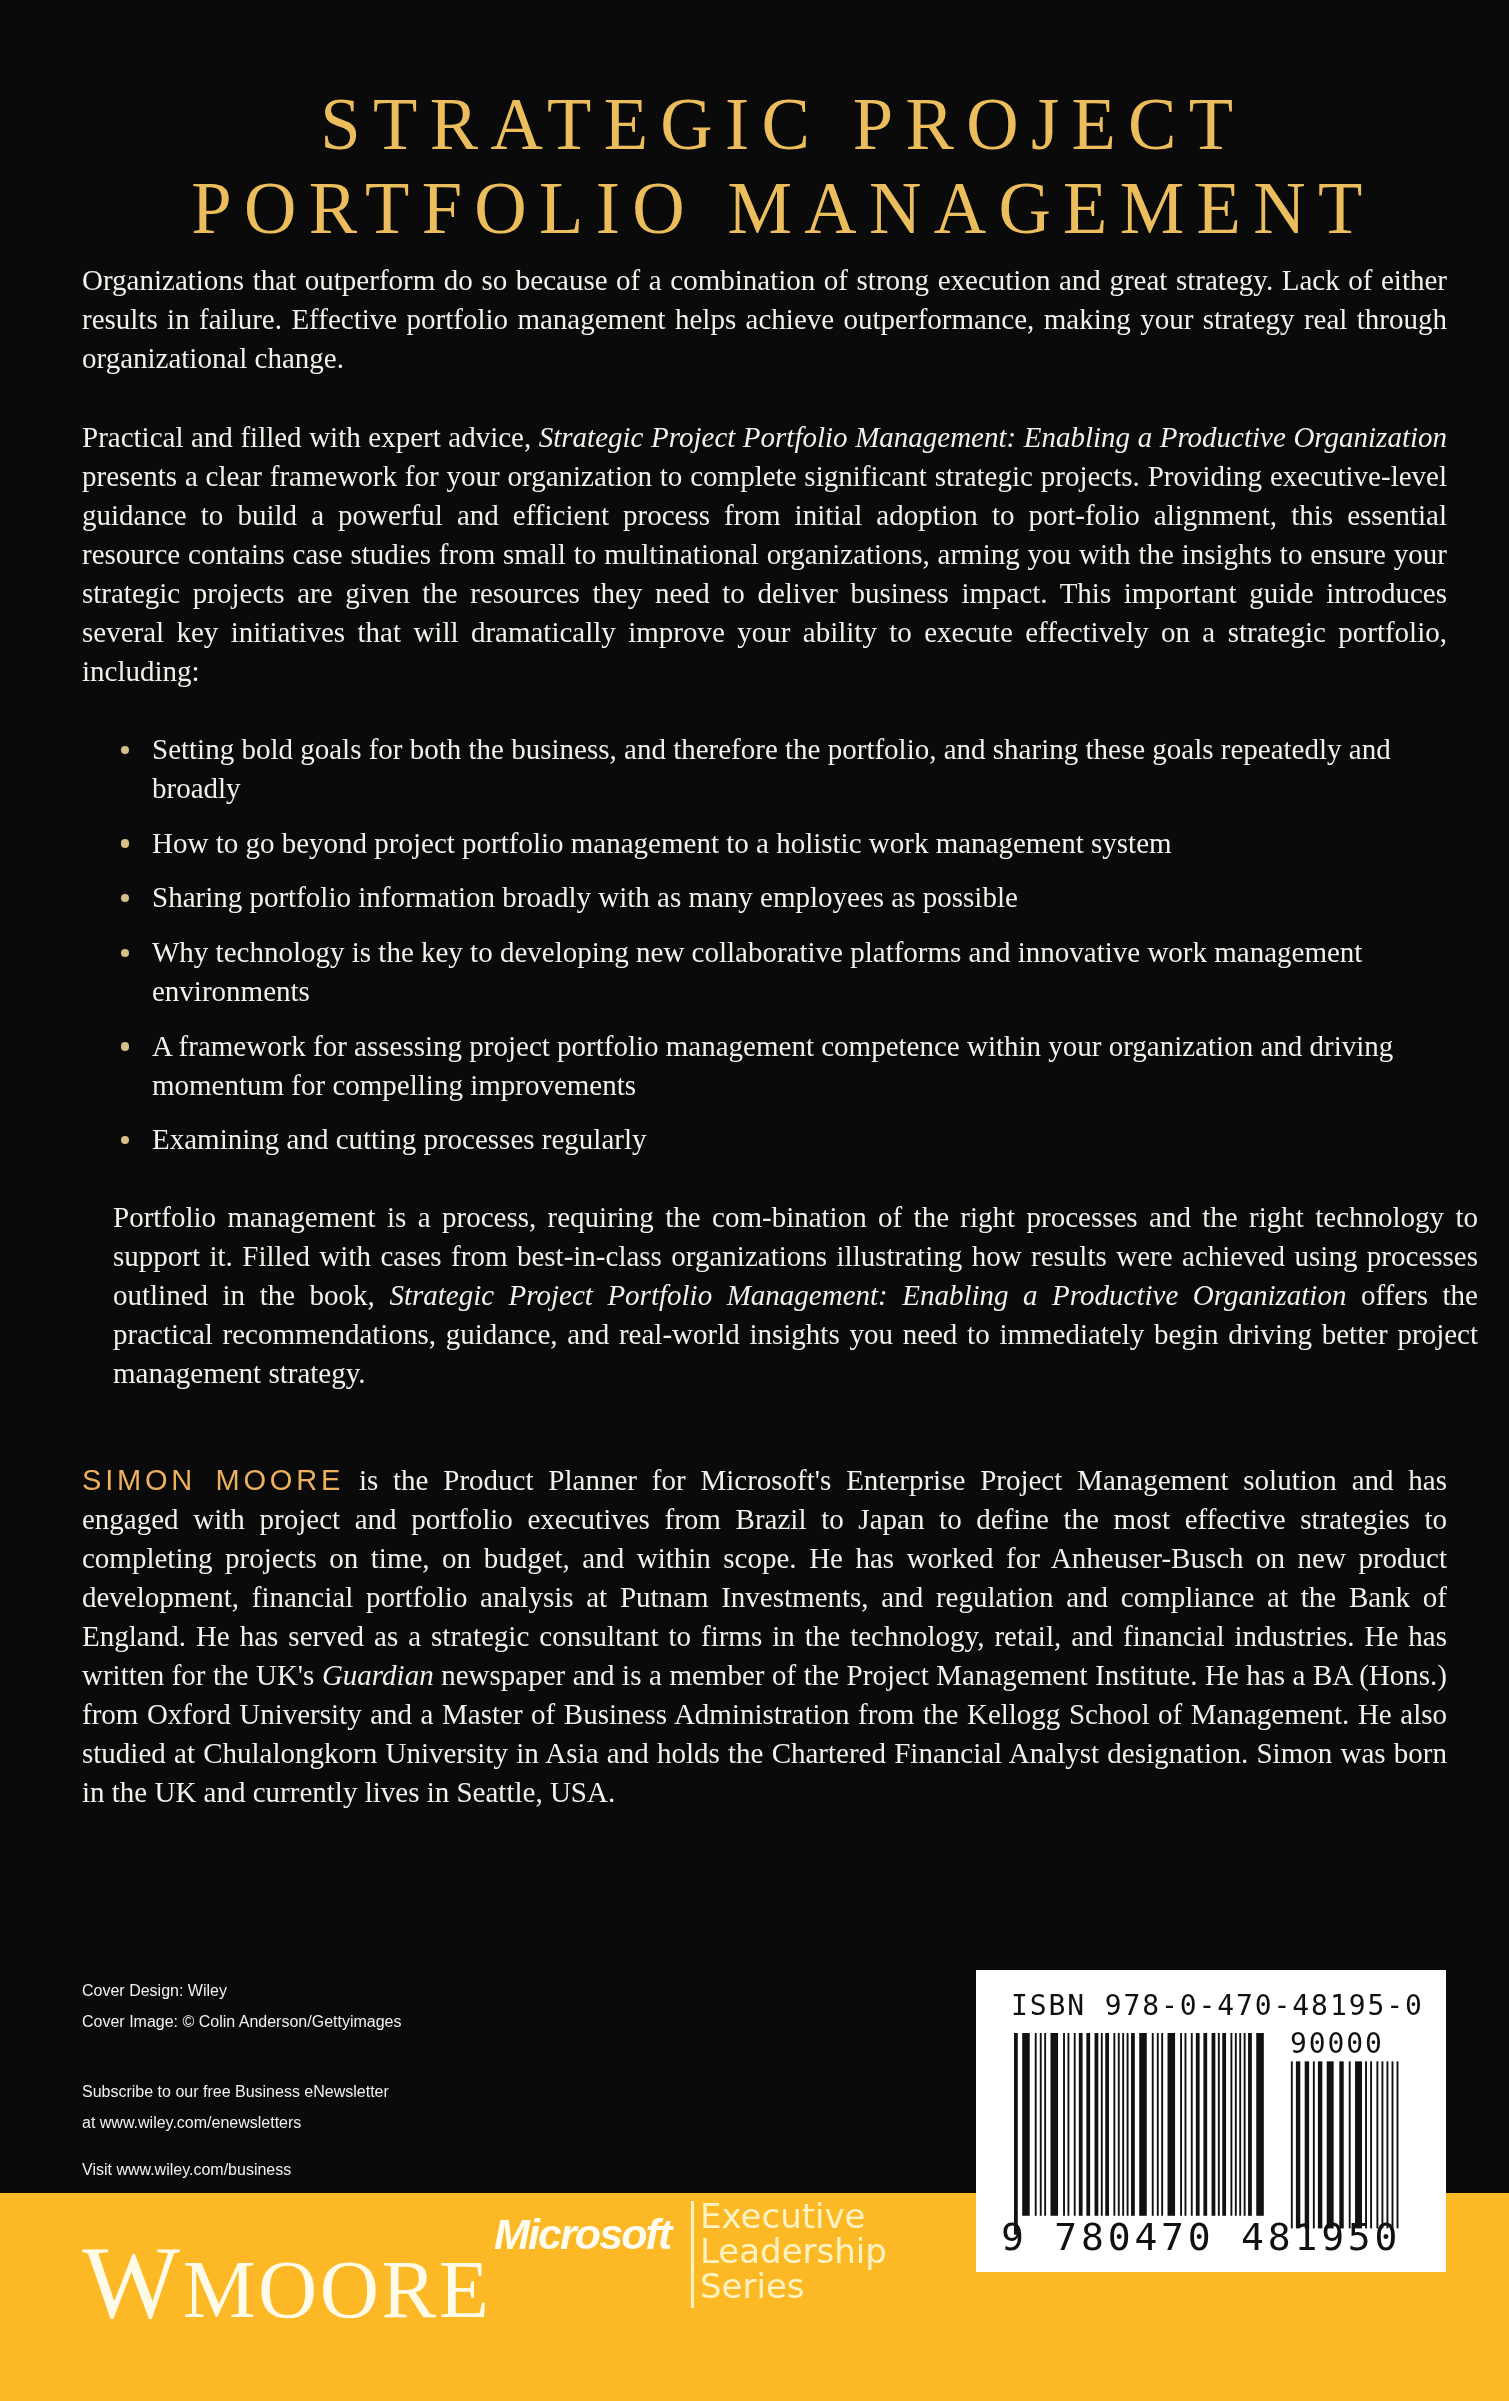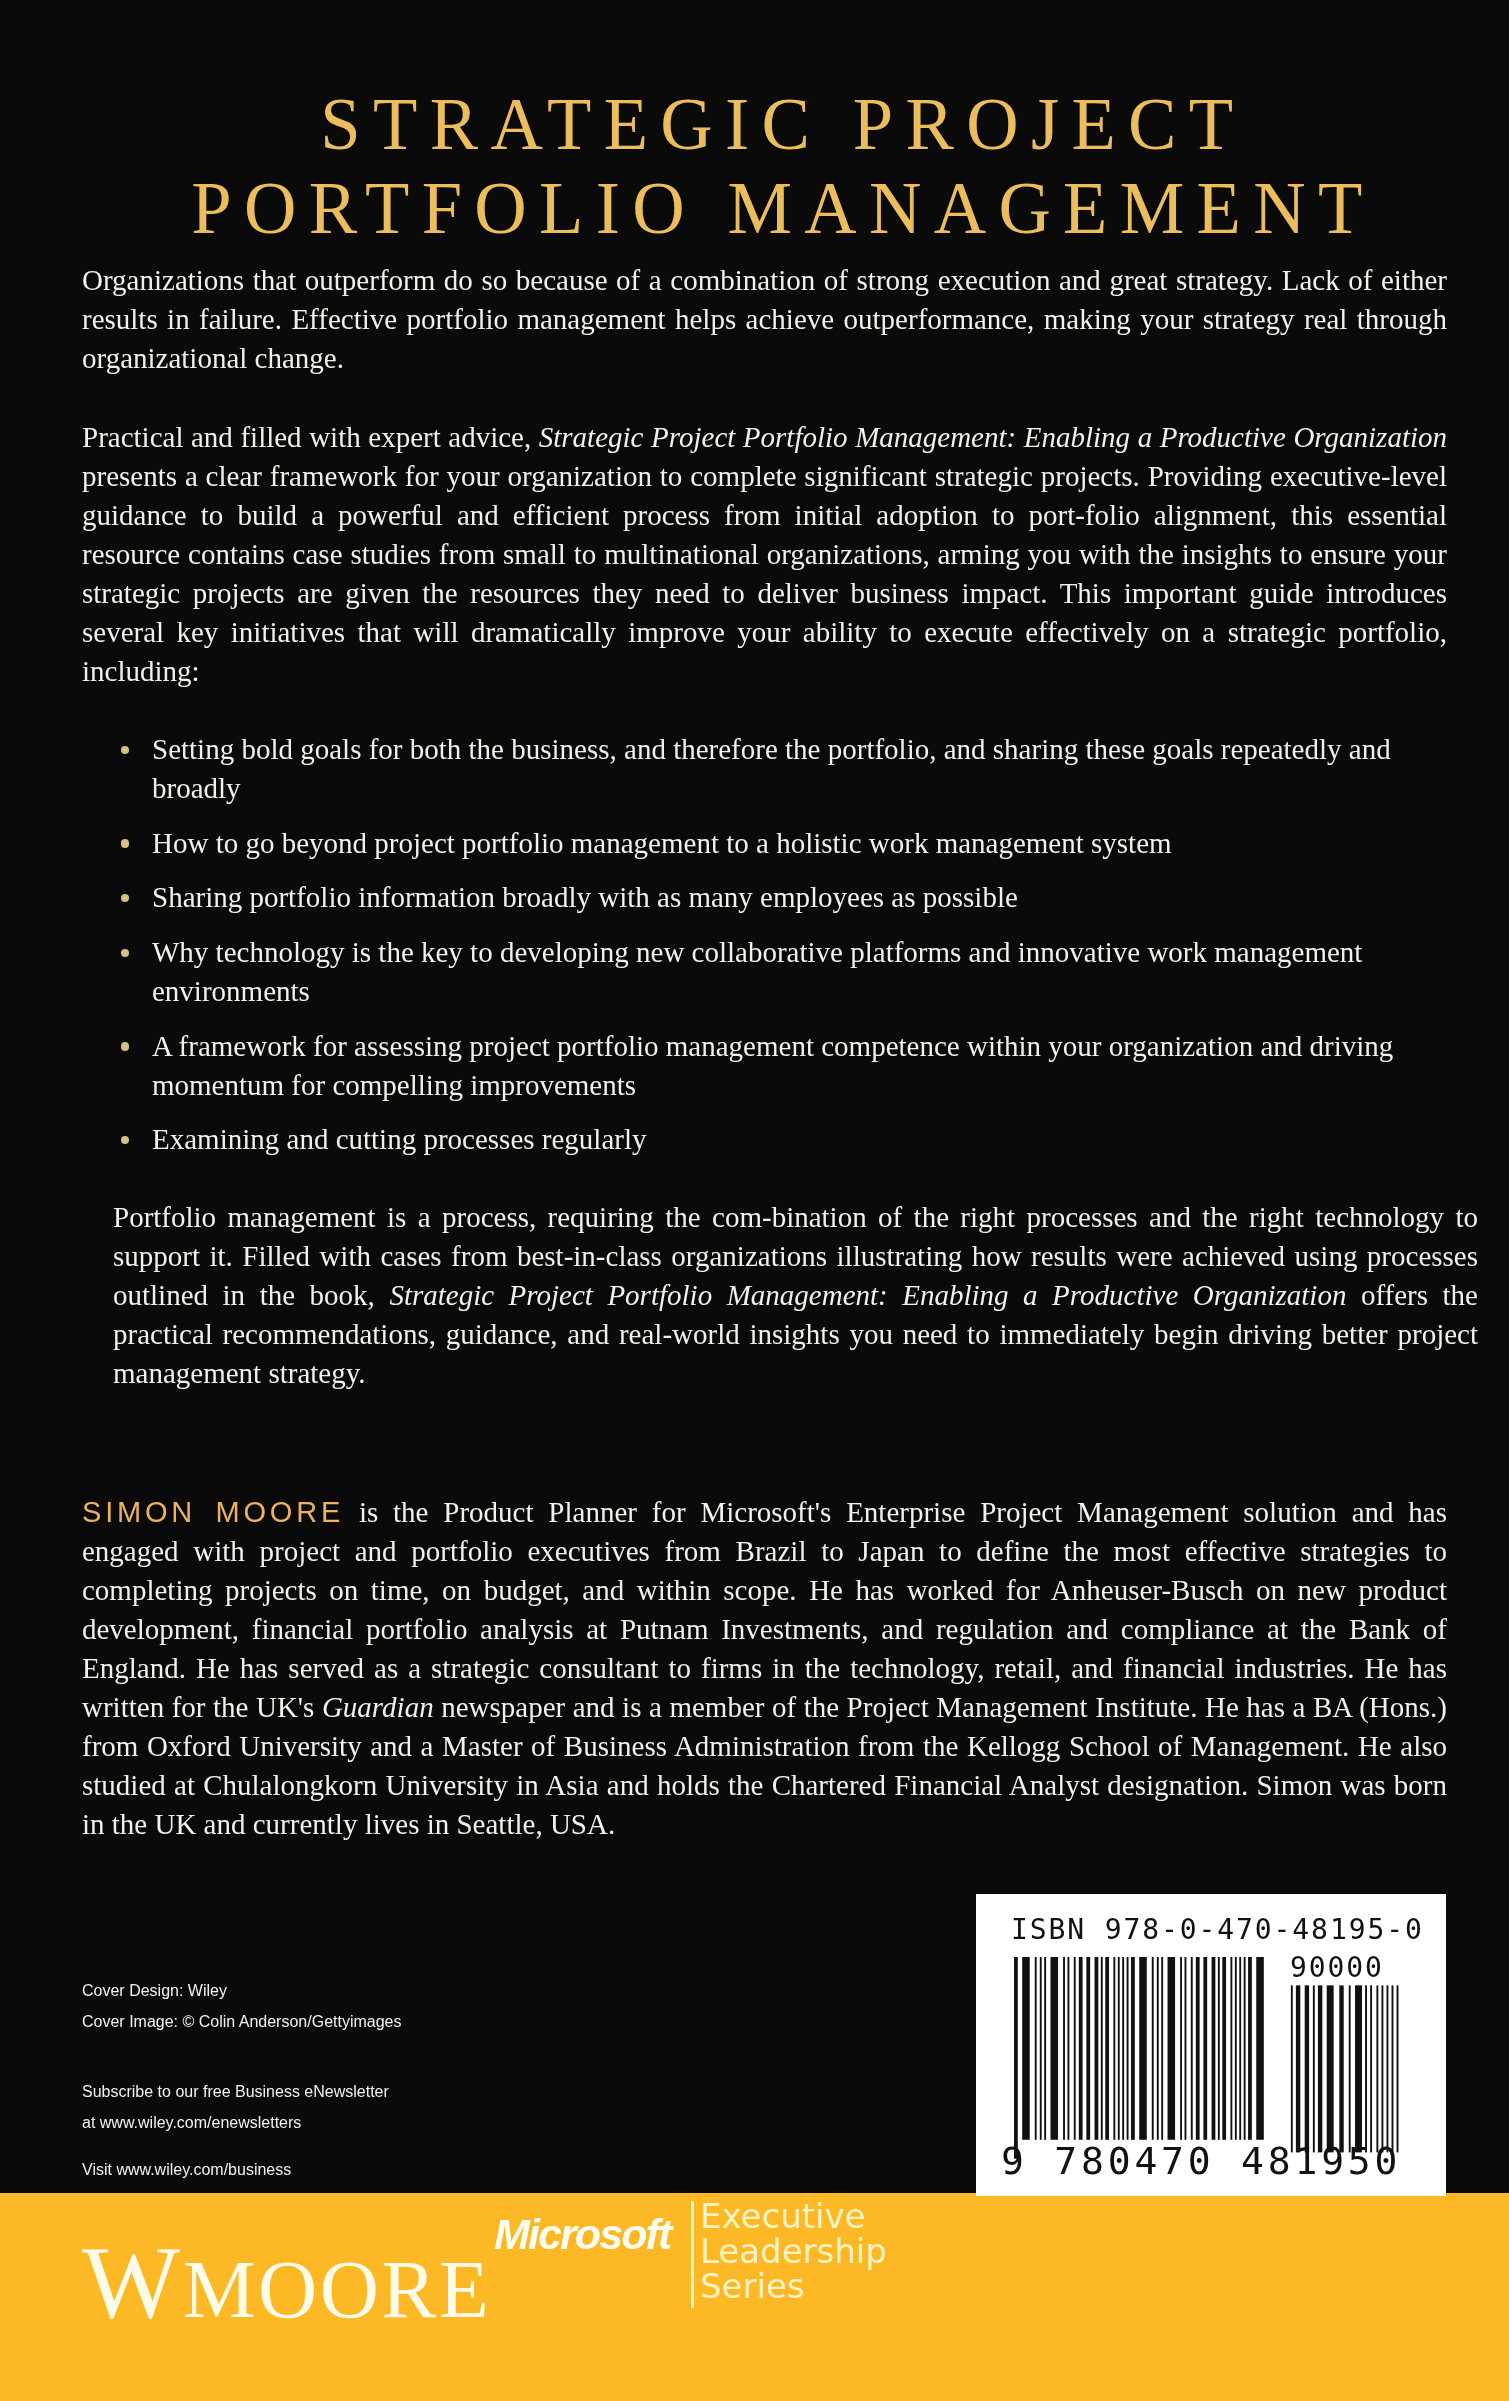--- a/index.html
+++ b/index.html
@@ -26,21 +26,21 @@
   .p1 { top: 261px; }
   .p2 { top: 418px; }
   .bullets { top: 726px; }
   .bullets ul { list-style: none; margin: 4px; padding: 0; }
   .bullets li { position: relative; padding-left: 66px; margin-bottom: 15.7px; text-align: left; }
   .bullets li .dot {
     position: absolute; left: 35px; top: 15.7px; width: 8.2px; height: 8.2px;
     border-radius: 50%; background: #d9bf85;
   }
   .p3 { top: 1198px; margin-left: 31px; }
-  .bio { top: 1461px; margin-top: 32px; }
+  .bio { top: 1461px; }
   .author-name {
     font-family: "Liberation Sans", sans-serif; color: #eeb25e;
     font-size: 29px; letter-spacing: 3.8px; text-transform: uppercase;
   }
   i { font-style: italic; }
   .credits {
     position: absolute; left: 82px; top: 1975px;
     font-family: "Liberation Sans", sans-serif; font-size: 16px; line-height: 31px; color: #f2f2f2;
   }
   .credits div { white-space: nowrap; }
@@ -62,21 +62,21 @@
     color: #fffdf2; font-size: 43px; letter-spacing: -1.9px; line-height: 1;
   }
   .series-divider {
     position: absolute; left: 691px; top: 2201px; width: 2.5px; height: 107px; background: #fff3c4;
   }
   .series {
     position: absolute; left: 700px; top: 2199px;
     font-family: "DejaVu Sans", sans-serif; color: #fff3c4; font-size: 34px; line-height: 35px;
   }
   .barcode-box {
-    position: absolute; left: 976px; top: 1894px; width: 470px; height: 302px; background: #fff;
+    position: absolute; left: 976px; top: 1970px; width: 470px; height: 302px; background: #fff;
   }
   .isbn-text {
     position: absolute; left: 35px; top: 19px;
     font-family: "DejaVu Sans Mono", monospace; font-size: 28px; color: #111; letter-spacing: 1.9px;
   }
   .addon-digits {
     position: absolute; left: 314px; top: 57px;
     font-family: "DejaVu Sans Mono", monospace; font-size: 28px; color: #111; letter-spacing: 1.9px;
   }
   .ean-digits {

